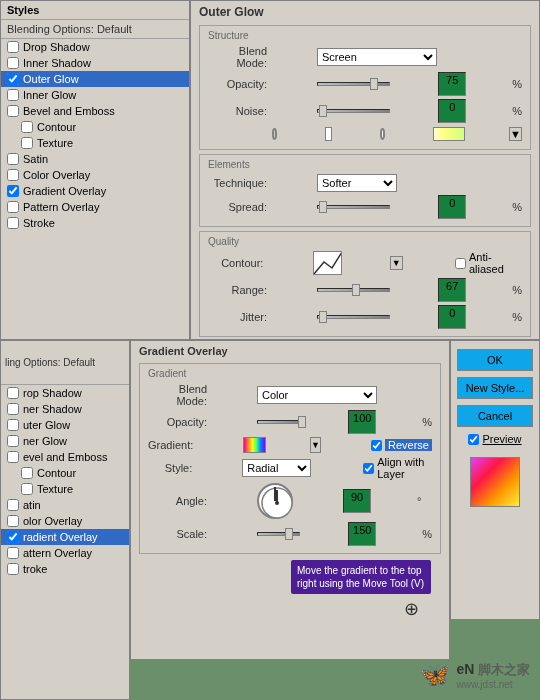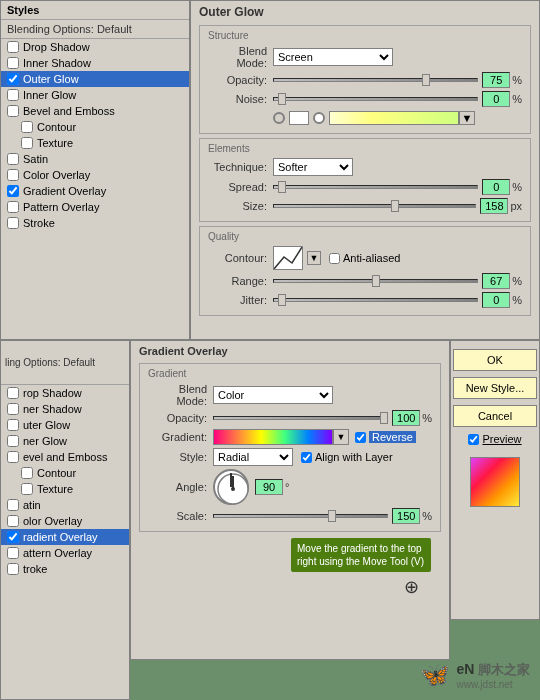--- a/index.html
+++ b/index.html
@@ -96,35 +96,36 @@
     .section-title {
       font-size: 10px;
       color: #666;
       margin-bottom: 4px;
     }
 
     .row {
       display: flex;
       align-items: center;
       margin-bottom: 3px;
+      gap: 44px;
     }
 
     .row-label {
       width: 65px;
       font-size: 11px;
       color: #333;
       text-align: right;
       padding-right: 6px;
     }
 
     .value-box {
       width: 28px;
-      height: 16px;
+      height: 24px;
       border: 1px inset #808080;
-      background: #86efac;
+      background: #15803d;
       text-align: center;
       font-size: 11px;
       line-height: 14px;
     }
 
     .unit-label {
       margin-left: 2px;
       font-size: 11px;
       color: #333;
     }
@@ -193,23 +194,23 @@
       border: 1px solid #808080;
       z-index: 10;
       padding: 8px 6px;
       display: flex;
       flex-direction: column;
       align-items: center;
       gap: 6px;
     }
 
     .btn {
-      width: 84px;
+      width: 76px;
       height: 22px;
-      background: #fef9c3;
+      background: #0ea5e9;
       border: 1px solid #808080;
       font-size: 11px;
       cursor: pointer;
       text-align: center;
       line-height: 20px;
     }
 
     .color-swatch-preview {
       width: 50px;
       height: 50px;
@@ -251,21 +252,21 @@
       top: 50%;
       left: 50%;
       transform: translateY(-50%) rotate(-90deg);
       transform-origin: left center;
     }
 
     .tooltip-box {
       position: absolute;
       bottom: 30px;
       right: 10px;
-      background: #4d7c0f;
+      background: #4c1d95;
       color: white;
       font-size: 10px;
       padding: 4px 6px;
       border-radius: 2px;
       width: 140px;
       line-height: 1.3;
       z-index: 20;
     }
 
     .bottom-watermark {
@@ -433,28 +434,20 @@
 
     <div class="row">
       <span class="row-label">Spread:</span>
       <div style="flex:1;height:4px;background:linear-gradient(to right,#c0c0c0,#808080);border:1px inset #808080;position:relative;margin-right:4px;">
         <div style="position:absolute;left:2%;width:8px;height:12px;background:#d4d0c8;border:1px solid #808080;top:-5px;"></div>
       </div>
       <div class="value-box">0</div>
       <span class="unit-label">%</span>
     </div>
 
-    <div class="row">
-      <span class="row-label">Size:</span>
-      <div style="flex:1;height:4px;background:linear-gradient(to right,#c0c0c0,#808080);border:1px inset #808080;position:relative;margin-right:4px;">
-        <div style="position:absolute;left:58%;width:8px;height:12px;background:#d4d0c8;border:1px solid #808080;top:-5px;"></div>
-      </div>
-      <div class="value-box">158</div>
-      <span class="unit-label">px</span>
-    </div>
   </div>
 
   <div class="section-box">
     <div class="section-title">
       <span>Quality</span>
     </div>
 
     <div class="row">
       <span class="row-label">Contour:</span>
       <div style="width:30px;height:24px;background:white;border:1px solid #808080;position:relative;margin-right:4px;overflow:hidden;">

